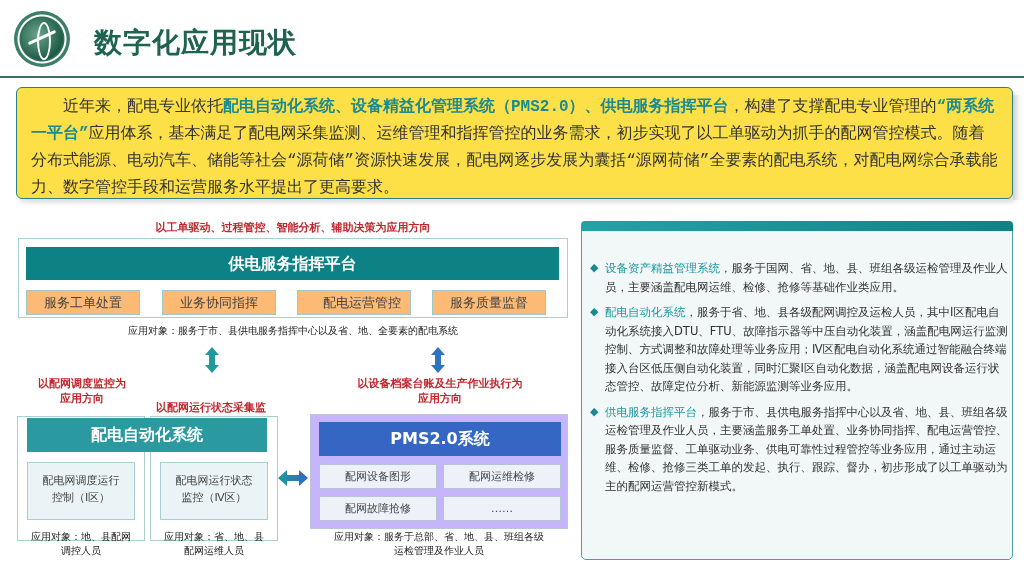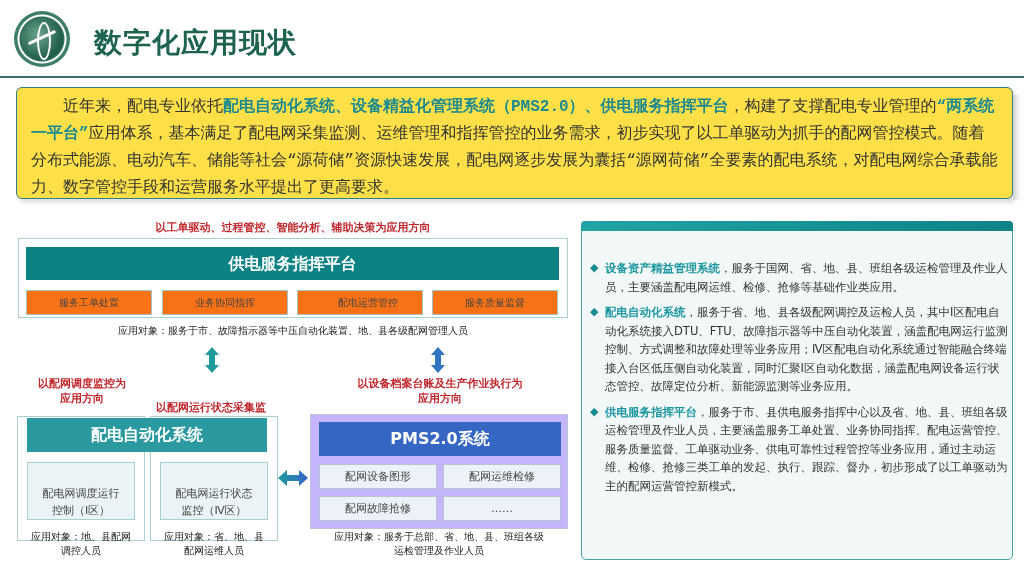--- a/index.html
+++ b/index.html
@@ -20,37 +20,37 @@
 
   .intro { position: absolute; left: 16px; top: 87px; width: 997px; height: 112px; border: 1.5px solid #2f7e86; border-radius: 6px; background: #fde047;
     box-shadow: 3px 4px 4px rgba(0,0,0,0.12); padding: 6px 12px 0 14px; font-size: 16px; line-height: 27px; color: #333; font-family: Liberation Mono, monospace; }
   .intro .hl { color: #1c8a8f; font-weight: bold; }
   .intro .indent { display: inline-block; width: 32px; }
 
   .diagram { position: absolute; left: 0; top: 208px; width: 580px; height: 368px; }
   .red-label { position: absolute; color: #c0272d; font-weight: bold; font-size: 11px; text-align: center; line-height: 15px; }
   .platform-box { position: absolute; left: 18px; top: 30px; width: 550px; height: 80px; border: 1.5px solid #a9cfd2; background: #fff; }
   .platform-bar { position: absolute; left: 7px; top: 8px; width: 533px; height: 33px; background: #0d8284; color: #fff; font-weight: bold; font-size: 16px; text-align: center; line-height: 33px; }
-  .platform-sub { position: absolute; top: 51px; width: 126px; height: 25px; border: 1px solid #9fc7c9; background: #f97316; font-size: 10px; line-height: 23px; text-align: center; color: #444; }
+  .platform-sub { position: absolute; top: 51px; width: 114px; height: 25px; border: 1px solid #9fc7c9; background: #fdba74; font-size: 13px; line-height: 23px; text-align: center; color: #444; }
   .note { position: absolute; font-size: 10px; color: #222; text-align: center; line-height: 14px; }
   .arrow-v { position: absolute; width: 14px; height: 26px; }
   .auto-col { position: absolute; top: 208px; width: 128px; height: 125px; border: 1.5px solid #a9cfd2; background: #fff; }
   .auto-bar { position: absolute; left: 27px; top: 210px; width: 240px; height: 34px; background: #2a9aa0; color: #fff; font-weight: bold; font-size: 16px; line-height: 34px; text-align: center; }
-  .auto-sub { position: absolute; top: 254px; width: 108px; height: 58px; border: 1px solid #a8cfd4; background: #eaf4f6; font-size: 11px; line-height: 17px; text-align: center; color: #444; padding-top: 22px; }
+  .auto-sub { position: absolute; top: 254px; width: 108px; height: 58px; border: 1px solid #a8cfd4; background: #eaf4f6; font-size: 11px; line-height: 17px; text-align: center; color: #444; padding-top: 9px; }
   .pms-box { position: absolute; left: 310px; top: 206px; width: 258px; height: 115px; border: 1.5px solid #b8c6d8; background: #c4b5fd; }
   .pms-bar { position: absolute; left: 8px; top: 7px; width: 242px; height: 34px; background: #3566c4; color: #fff; font-weight: bold; font-size: 16px; line-height: 34px; text-align: center; }
   .pms-sub { position: absolute; width: 118px; height: 25px; border: 1px solid #b6c5d6; background: #edf2f8; font-size: 11px; line-height: 23px; text-align: center; color: #444; }
   .arrow-h { position: absolute; left: 278px; top: 262px; width: 30px; height: 16px; }
 
   .right-panel { position: absolute; left: 581px; top: 222px; width: 432px; height: 338px; border: 1.5px solid #4b9ea3; border-radius: 5px; background: #f2f7f8; }
   .right-topbar { position: absolute; left: 581px; top: 221px; width: 432px; height: 10px; background: linear-gradient(90deg, #22a3a6, #0e8387); border-radius: 4px 4px 0 0; }
   .bullets { position: absolute; left: 8px; top: 36px; width: 420px; font-size: 11.5px; line-height: 18.5px; color: #333; }
   .bullet { position: relative; padding-left: 15px; margin-bottom: 7px; }
   .bullet .dia { position: absolute; left: 0; top: 0; color: #1a8a92; font-size: 11px; }
-  .bullet .bt { color: #1c97a0; font-weight: bold; }
+  .bullet .bt { color: #1c97a0; font-weight: normal; }
   .shadow-right { position: absolute; left: 1013px; top: 95px; width: 11px; height: 105px; background: linear-gradient(90deg, rgba(0,0,0,0.08), rgba(0,0,0,0)); }
 </style>
 </head>
 <body>
 
 <div class="header">
   <div class="logo"></div>
   <div class="logo-globe"></div>
   <div class="page-title">数字化应用现状</div>
   <div class="header-rule"></div>
@@ -64,21 +64,21 @@
 <div class="diagram">
   <div class="red-label" style="left:20px; top:12px; width:546px;">以工单驱动、过程管控、智能分析、辅助决策为应用方向</div>
 
   <div class="platform-box">
     <div class="platform-bar">供电服务指挥平台</div>
     <div class="platform-sub" style="left:7px;">服务工单处置</div>
     <div class="platform-sub" style="left:143px;">业务协同指挥</div>
     <div class="platform-sub" style="left:278px;padding-left:16px;">配电运营管控</div>
     <div class="platform-sub" style="left:413px;">服务质量监督</div>
   </div>
-  <div class="note" style="left:20px; top:116px; width:546px;">应用对象：服务于市、故障指示器等中压自动化装置、地、县各级配网管理人员</div>
+  <div class="note" style="left:20px; top:116px; width:546px;">应用对象：服务于市、县供电服务指挥中心以及省、地、全要素的配电系统</div>
 
   <svg class="arrow-v" style="left:205px; top:139px;" viewBox="0 0 14 26">
     <polygon points="7,0 14,8 10,8 10,18 14,18 7,26 0,18 4,18 4,8 0,8" fill="#1f9a9c"></polygon>
   </svg>
   <svg class="arrow-v" style="left:431px; top:139px;" viewBox="0 0 14 26">
     <polygon points="7,0 14,8 10,8 10,18 14,18 7,26 0,18 4,18 4,8 0,8" fill="#2f74c0"></polygon>
   </svg>
 
   <div class="red-label" style="left:22px; top:168px; width:120px; white-space:pre-line;">以配网调度监控为
 应用方向</div>

